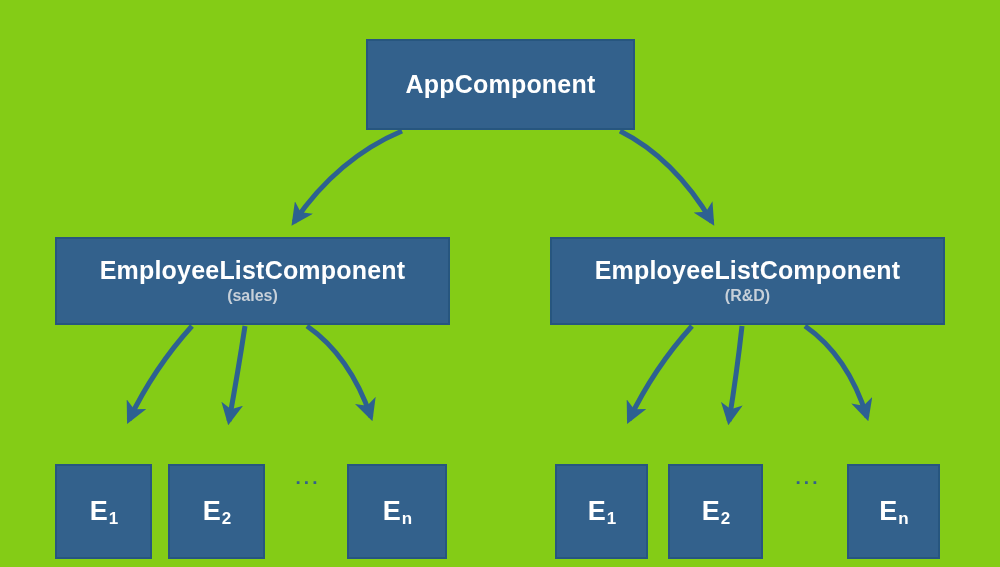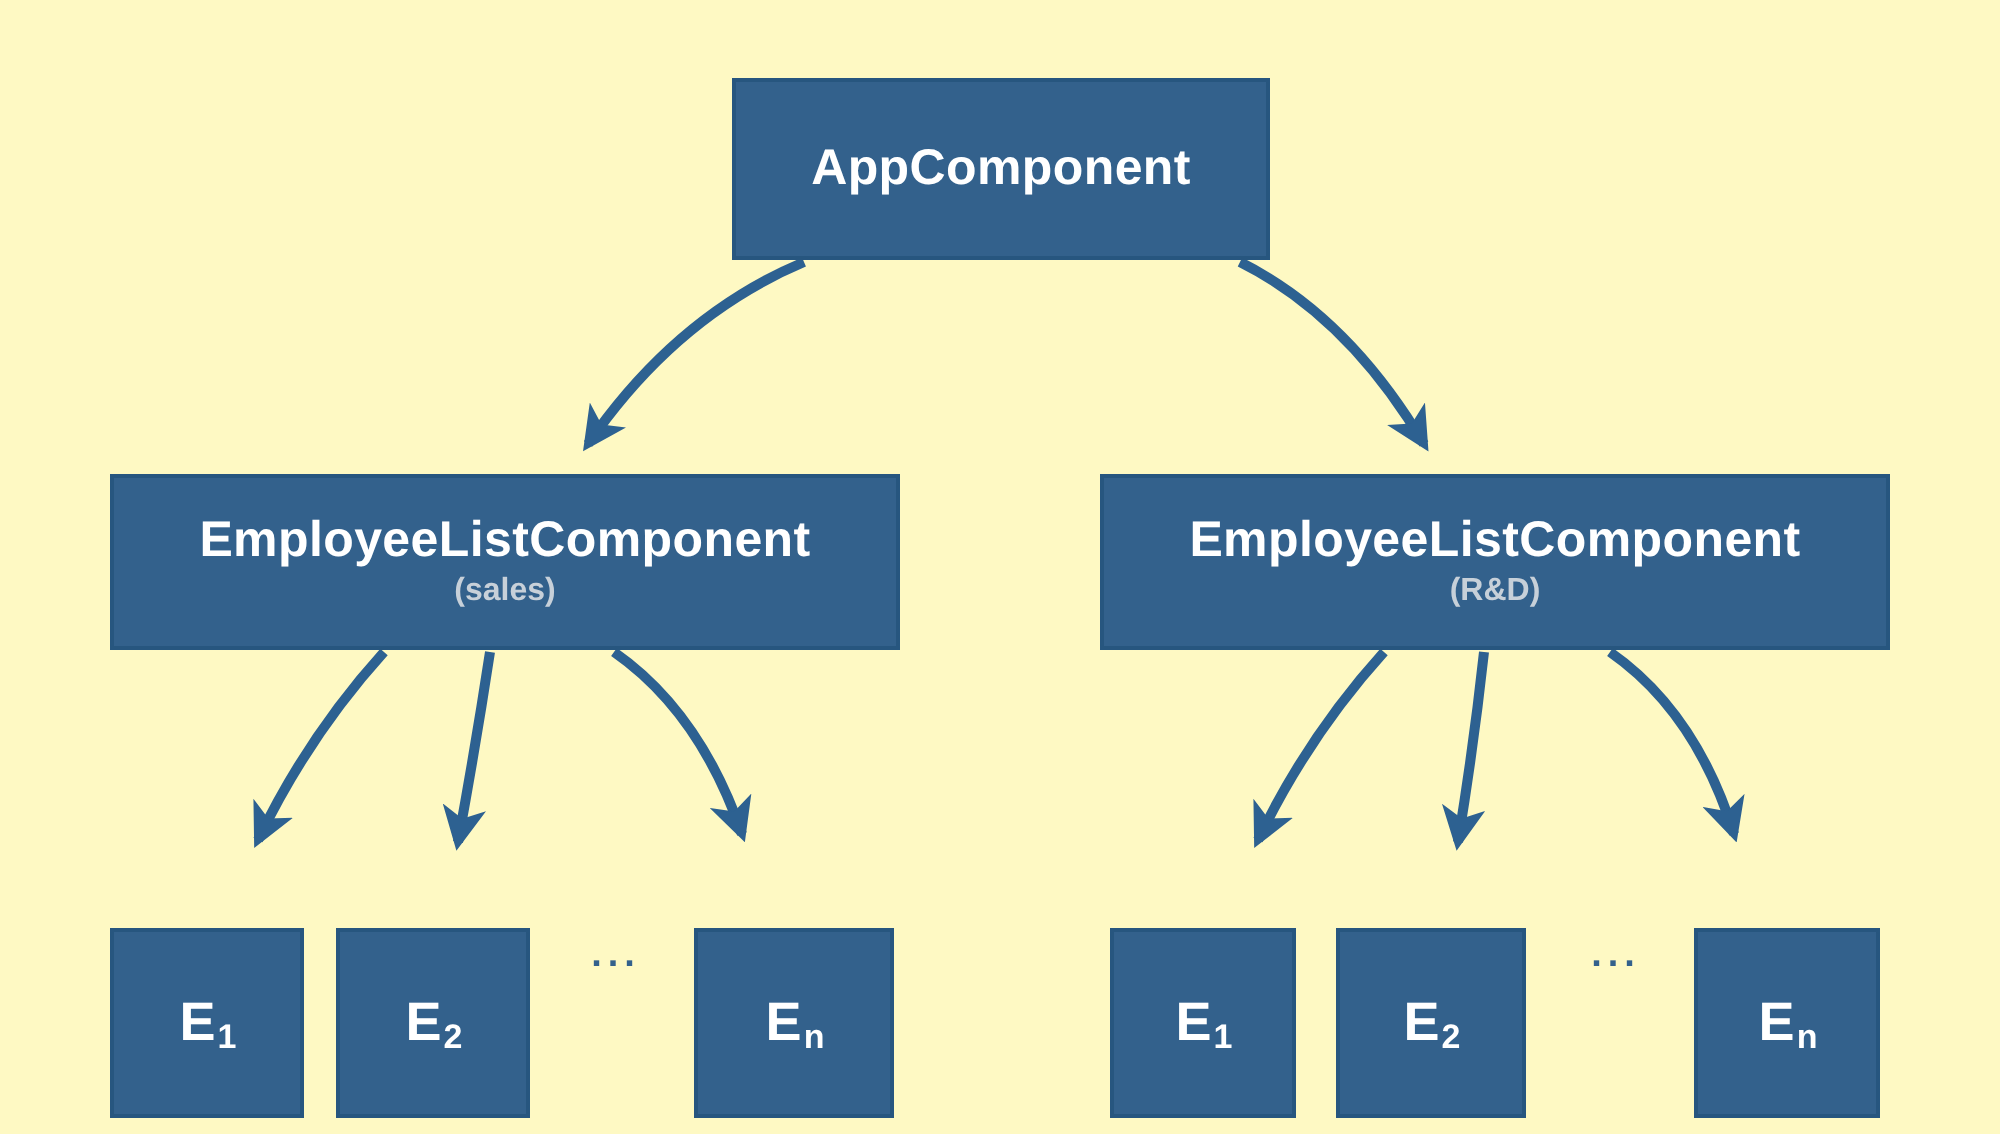--- a/index.html
+++ b/index.html
@@ -5,21 +5,21 @@
   html, body {
     margin: 0;
     padding: 0;
     background: #ffffff;
     font-family: "Liberation Sans", sans-serif;
   }
   .stage {
     position: relative;
     width: 1000px;
     height: 567px;
-    background: #fef9c3;
+    background: #84cc16;
     overflow: hidden;
   }
   .arrows {
     position: absolute;
     left: 0; top: 0;
     width: 1000px;
     height: 567px;
     pointer-events: none;
   }
   .box {

